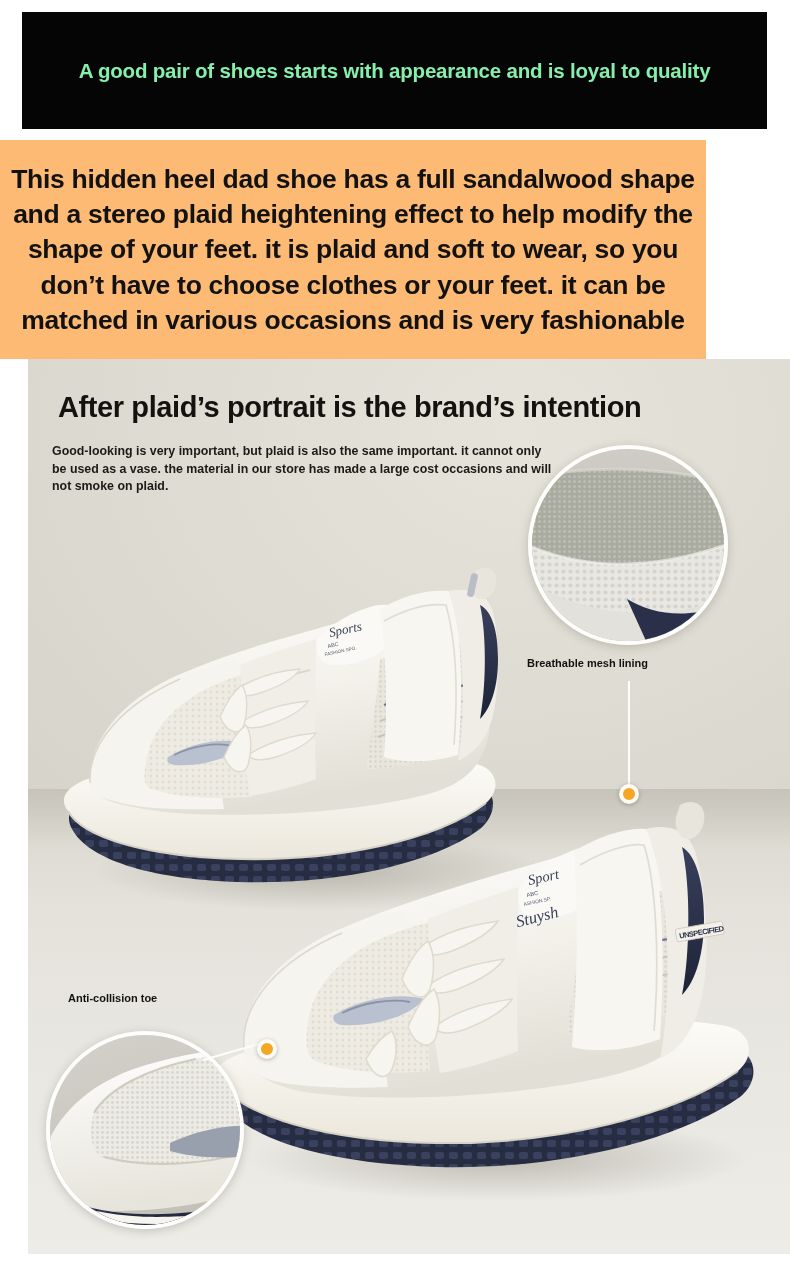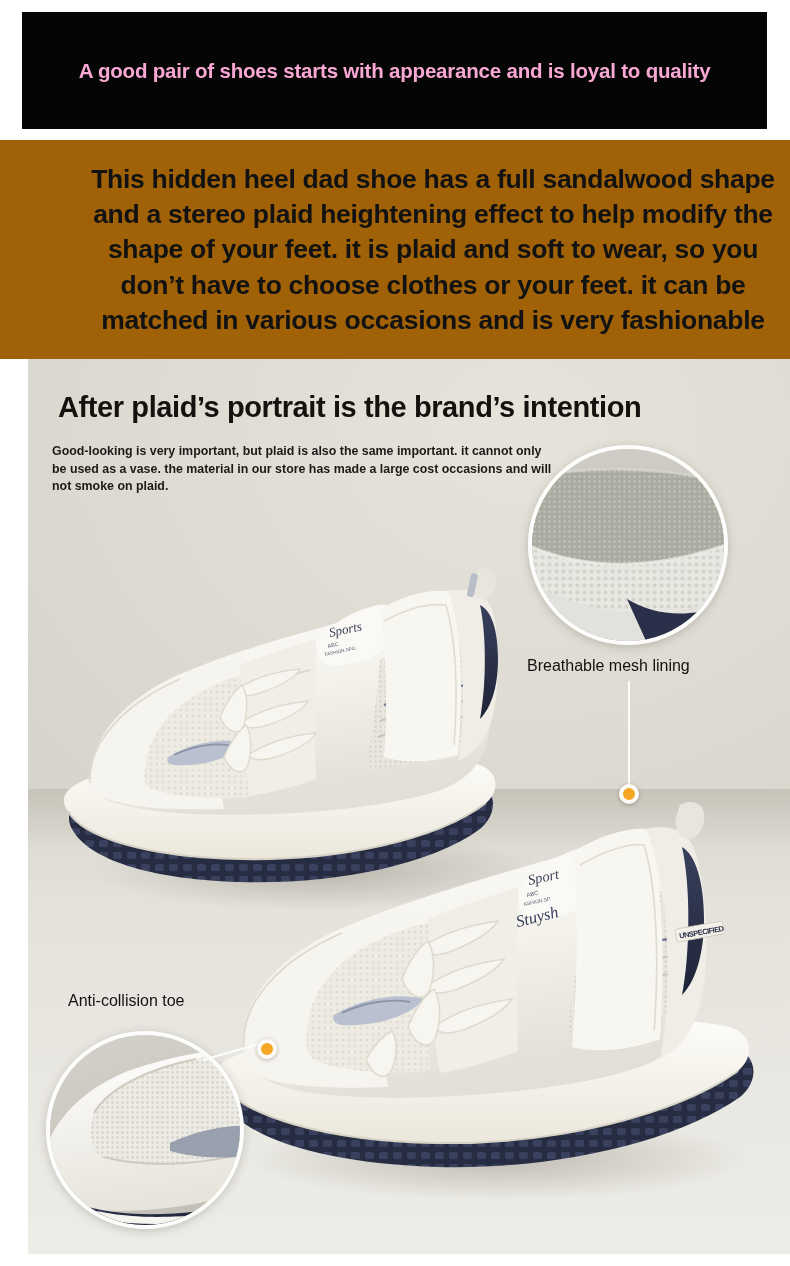--- a/index.html
+++ b/index.html
@@ -9,28 +9,28 @@
     font-family:"Liberation Sans", sans-serif;
   }
 
   
   .banner-wrap { position:absolute; left:0; top:0; width:790px; height:140px; background:#ffffff; }
   .banner {
     position:absolute; left:22px; top:12px; width:745px; height:117px;
     background:#050505; display:flex; align-items:center; justify-content:center;
   }
   .banner-text {
-    color:#f9a8d4; font-size:20.5px; font-weight:700; letter-spacing:-0.2px;
+    color:#86efac; font-size:20.5px; font-weight:700; letter-spacing:-0.2px;
     text-align:center; white-space:nowrap;
   }
 
   
   .intro-wrap {
-    position:absolute; left:0; top:140px; width:790px; height:219px;
-    background:#a16207; display:flex; align-items:flex-start; justify-content:flex-end;
+    position:absolute; left:0; top:140px; width:706px; height:219px;
+    background:#fdba74; display:flex; align-items:flex-start; justify-content:flex-start;
     padding-top:22px;
   }
   .intro-text {
     width:714px; text-align:center; color:#121212;
     font-size:26.5px; font-weight:700; line-height:1.33; letter-spacing:-0.3px;
   }
 
   
   .photo {
     position:absolute; left:0; top:359px; width:790px; height:895px;
@@ -54,21 +54,21 @@
   .sec-head {
     position:absolute; left:30px; top:32px; width:730px;
     font-size:29px; font-weight:700; color:#14120f; letter-spacing:-0.4px;
   }
   .sec-sub {
     position:absolute; left:24px; top:84px; width:500px;
     font-size:12.4px; font-weight:700; color:#1b1a18; line-height:1.42;
   }
 
   
-  .callout-label { position:absolute; font-size:16px; font-weight:400; color:#131211; white-space:nowrap; }
+  .callout-label { position:absolute; font-size:11px; font-weight:700; color:#131211; white-space:nowrap; }
   .lbl-mesh { left:499px; top:298px; }
   .lbl-toe  { left:40px;  top:633px; }
 
   
   .inset { position:absolute; border-radius:50%; overflow:hidden; border:4px solid #fdfdfc;
            box-shadow:0 2px 10px rgba(90,85,75,.28); }
   .inset-mesh { left:500px; top:86px; width:200px; height:200px; }
   .inset-toe  { left:18px;  top:672px; width:198px; height:198px; }
 
   

